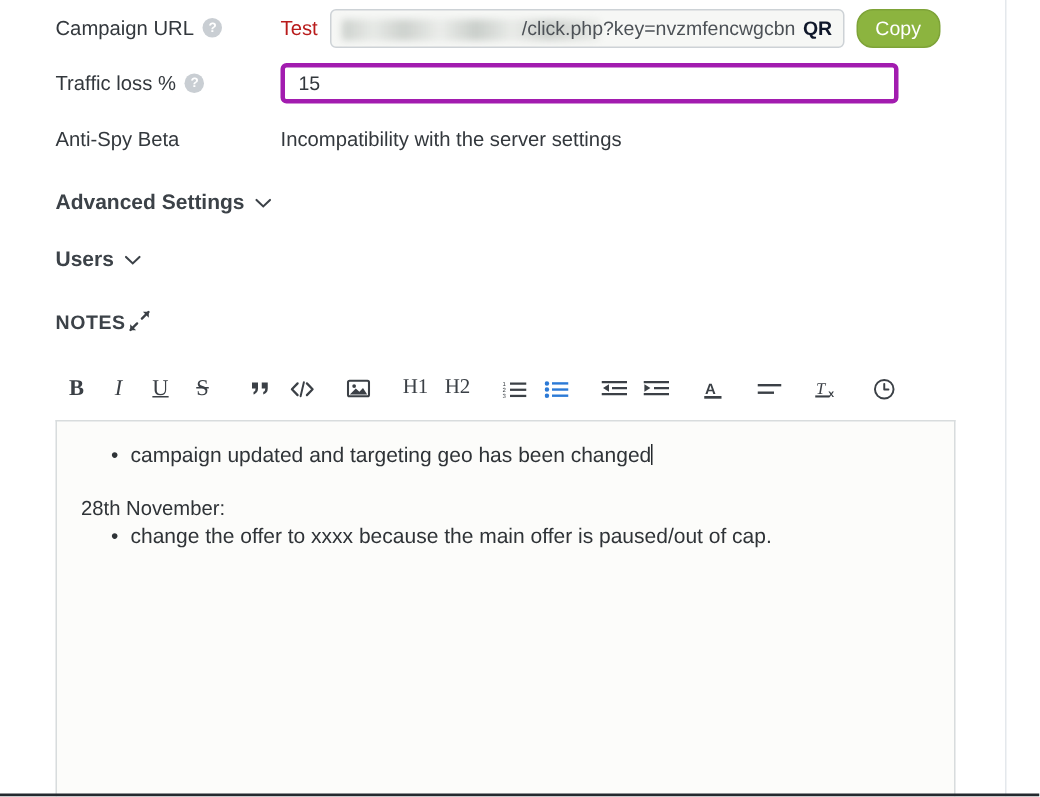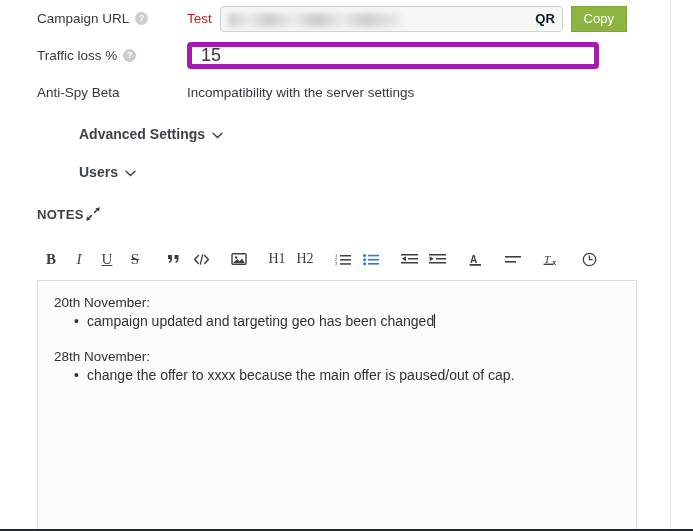--- a/index.html
+++ b/index.html
@@ -128,36 +128,36 @@
     position: relative;
     z-index: 2;
     cursor: pointer;
     font-weight: bold;
   }
   .copy-btn {
     width: 56px;
     height: 26px;
     background: #8cb43f;
     border: 1px solid #7ea338;
-    border-radius: 0;
+    border-radius: 11px;
     color: #ffffff;
     font-size: 13px;
     font-family: "Liberation Sans", sans-serif;
     cursor: pointer;
     padding: 0;
     line-height: 24px;
     text-align: center;
   }
   .text-input {
     width: 412px;
     height: 27px;
-    border: 5px solid #a21caf;
+    border: 3px solid #a21caf;
     border-radius: 4px;
     background: #ffffff;
-    font-size: 18px;
+    font-size: 13px;
     font-family: "Liberation Sans", sans-serif;
     color: #33383d;
     padding: 0 9px;
     box-sizing: border-box;
     outline: none;
   }
   .static-value {
     font-size: 13.5px;
     color: #33383d;
   }
@@ -166,21 +166,20 @@
   .collapse-row {
     position: absolute;
     left: 37px;
     display: flex;
     align-items: center;
     gap: 7px;
     cursor: pointer;
     font-size: 14px;
     font-weight: bold;
     color: #3c4248;
-    margin-left: 42px;
   }
   .chev {
     display: inline-block;
     width: 11px; height: 7px;
     position: relative;
     top: 1px;
   }
   .chev svg { display: block; }
 
   
@@ -279,20 +278,21 @@
 
     <div class="form-row">
       <div class="form-label">
         <span>Campaign URL</span>
         <span class="help-icon">?</span>
       </div>
       <div class="field-wrap">
         <a class="test-link">Test</a>
         <div class="url-box">
           <div class="url-blur"></div>
+          <span class="url-text">/click.php?key=nvzmfencwgcbn</span>
           <span class="url-qr">QR</span>
         </div>
         <button class="copy-btn">Copy</button>
       </div>
     </div>
 
     <div class="form-row">
       <div class="form-label">
         <span>Traffic loss %</span>
         <span class="help-icon">?</span>
@@ -466,21 +466,20 @@
 
     <div class="tb-btn">
       <svg width="15" height="15" viewBox="0 0 15 15">
         <circle cx="7.5" cy="7.5" r="6.2" fill="none" stroke="#3b4046" stroke-width="1.3"></circle>
         <path d="M7.5 3.9 L7.5 7.7 L10.3 7.7" stroke="#3b4046" stroke-width="1.3" fill="none" stroke-linecap="round" stroke-linejoin="round"></path>
       </svg>
     </div>
   </div>
 
   <div class="editor">
-    <div class="note-line">20th November:</div>
     <div class="note-bullet"><span>campaign updated and targeting geo has been changed</span><span class="caret"></span></div>
     <div class="note-gap"></div>
     <div class="note-line">28th November:</div>
     <div class="note-bullet"><span>change the offer to xxxx because the main offer is paused/out of cap.</span></div>
   </div>
 
   <div class="panel-divider"></div>
   <div class="bottom-edge"></div>
 </div>
 

